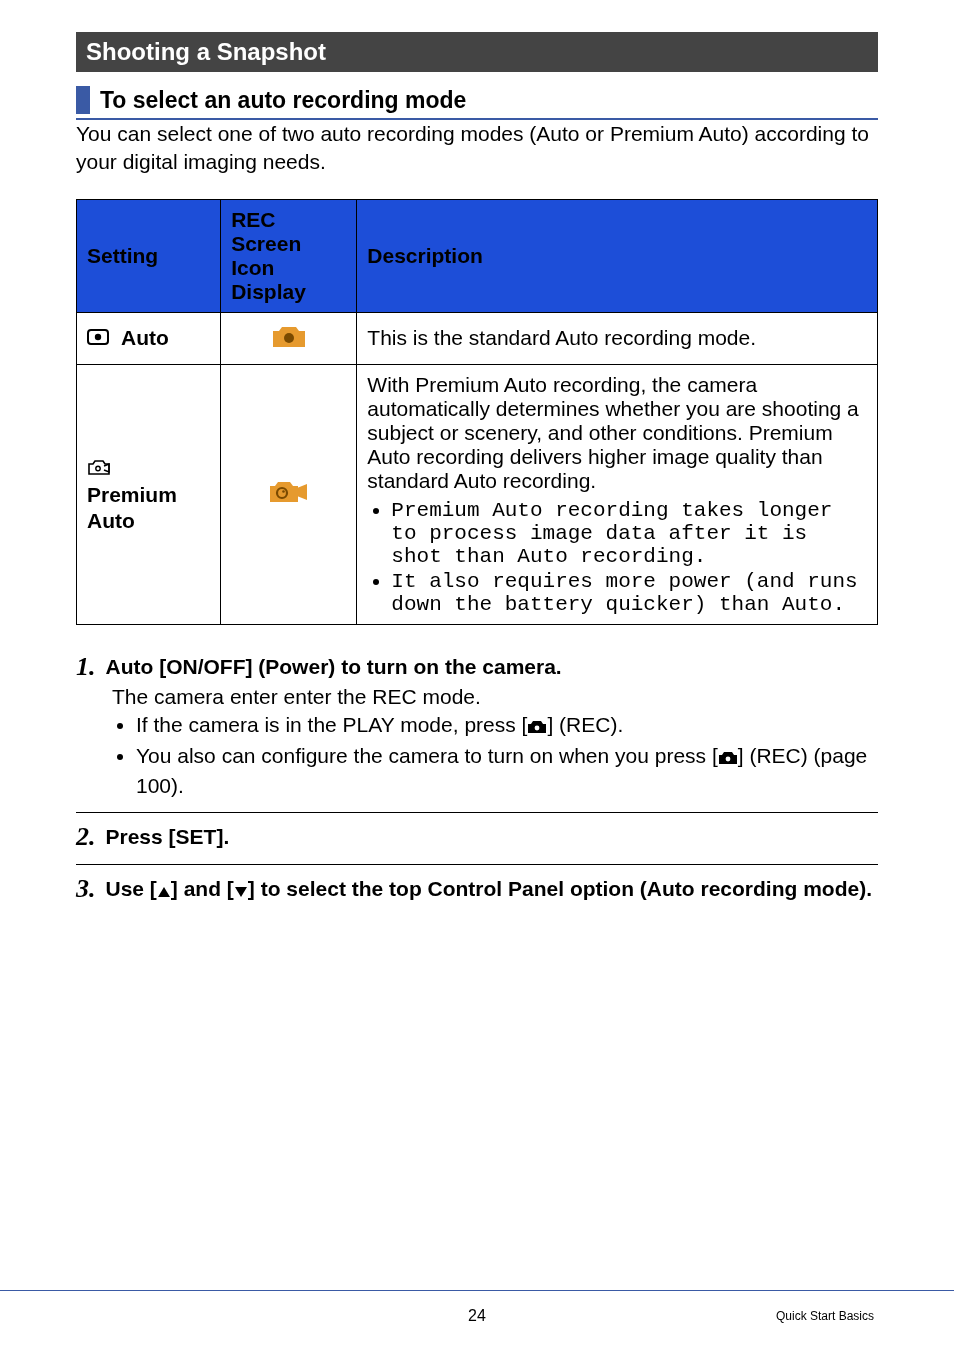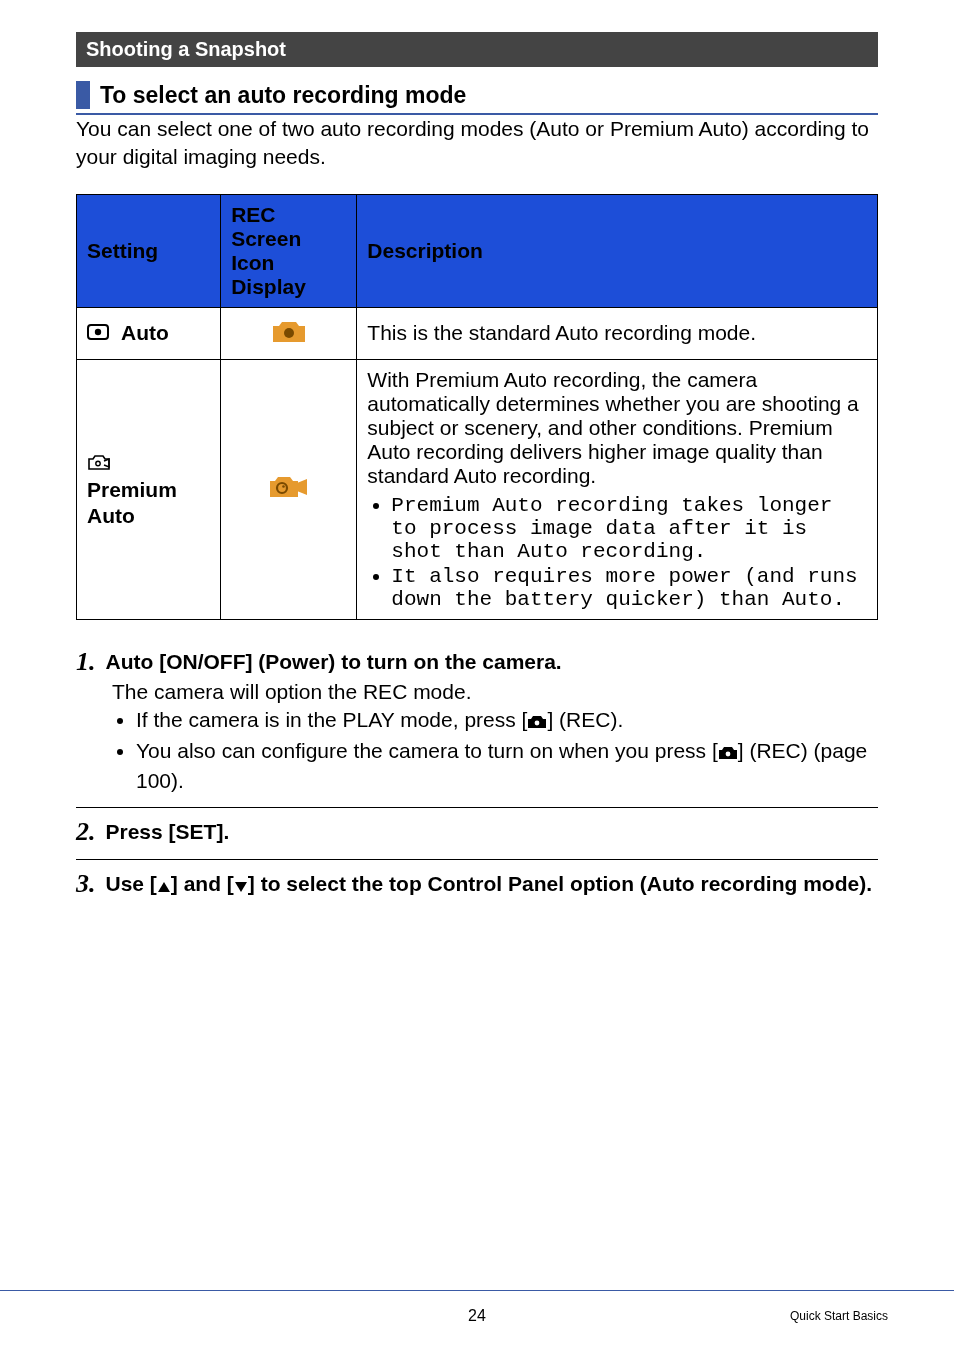--- a/index.html
+++ b/index.html
@@ -15,21 +15,21 @@
     color: #000;
     position: relative;
   }
   .page {
     padding: 32px 76px 0 76px;
   }
   .section-bar {
     background: #444444;
     color: #ffffff;
     font-weight: bold;
-    font-size: 20px;
+    font-size: 24px;
     padding: 6px 10px;
   }
   .subhead-row {
     display: flex;
     align-items: center;
     margin-top: 14px;
     border-bottom: 2px solid #3a5aa5;
     padding-bottom: 4px;
   }
   .subhead-bar {
@@ -145,21 +145,21 @@
   }
   .page-number {
     position: absolute;
     width: 100%;
     text-align: center;
     top: 4px;
     font-size: 16px;
   }
   .footer-right {
     position: absolute;
-    right: 66px;
+    right: 80px;
     top: 6px;
     font-size: 12px;
   }
 </style>
 </head>
 <body>
 
 <div class="page">
 
   <div class="section-bar">
@@ -240,21 +240,21 @@
   </table>
 
   <div class="steps">
 
     <div class="step">
       <div class="step-head">
         <span class="step-num">1.</span>
         <span class="step-title">Auto [ON/OFF] (Power) to turn on the camera.</span>
       </div>
       <div class="step-body">
-        <div>The camera will option the REC mode.</div>
+        <div>The camera enter enter the REC mode.</div>
         <ul>
           <li>
             <span>If the camera is in the PLAY mode, press [</span><span class="inline-icon"><svg width="20" height="14" viewBox="0 0 20 14">
                   <path d="M1 4 h3 l2 -3 h8 l2 3 h3 v9 h-18 z" fill="#000"></path>
                   <circle cx="10" cy="8" r="2.4" fill="#fff"></circle>
                 </svg></span><span>] (REC).</span>
           </li>
           <li>
             <span>You also can configure the camera to turn on when you press [</span><span class="inline-icon"><svg width="20" height="14" viewBox="0 0 20 14">
                   <path d="M1 4 h3 l2 -3 h8 l2 3 h3 v9 h-18 z" fill="#000"></path>

